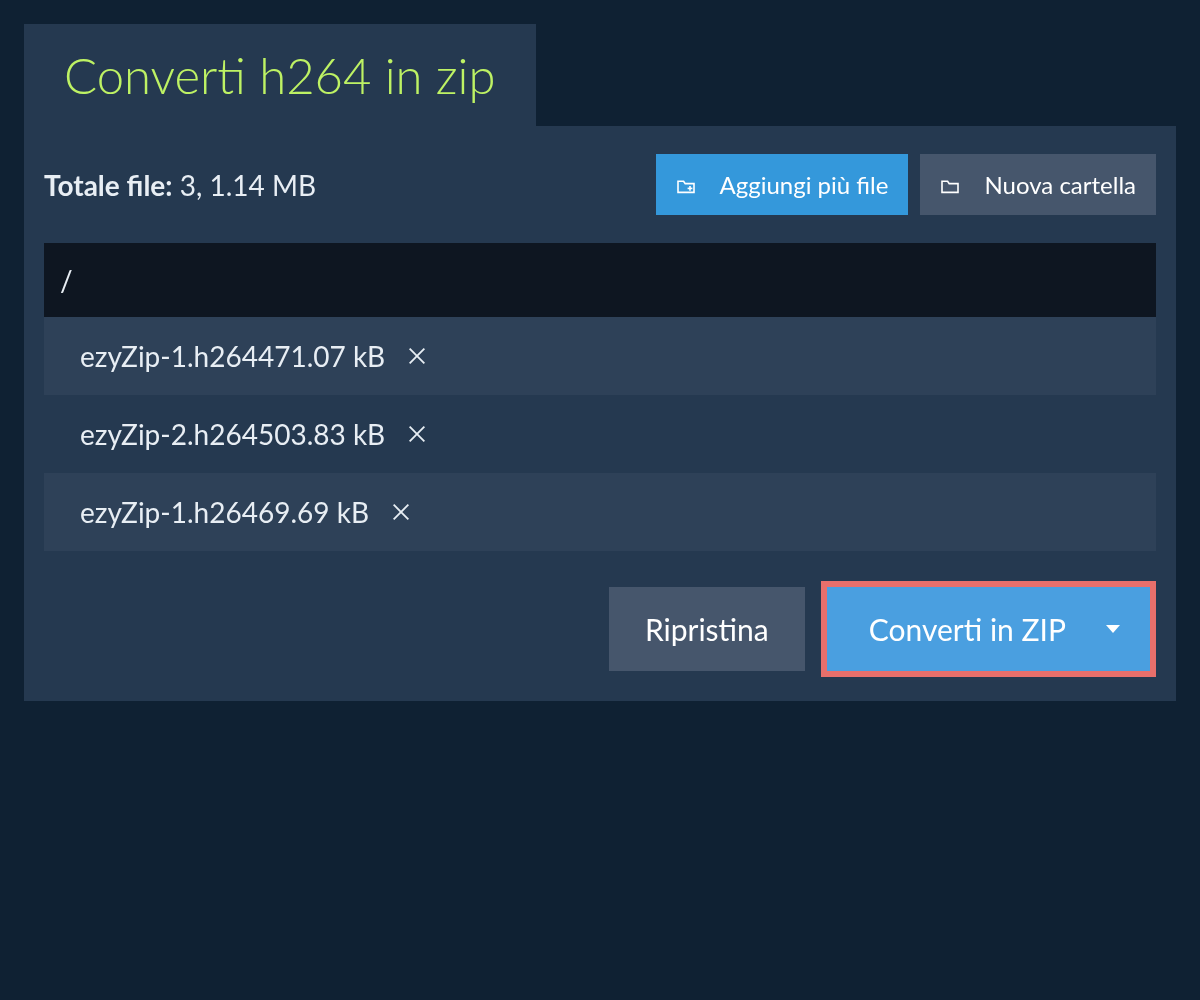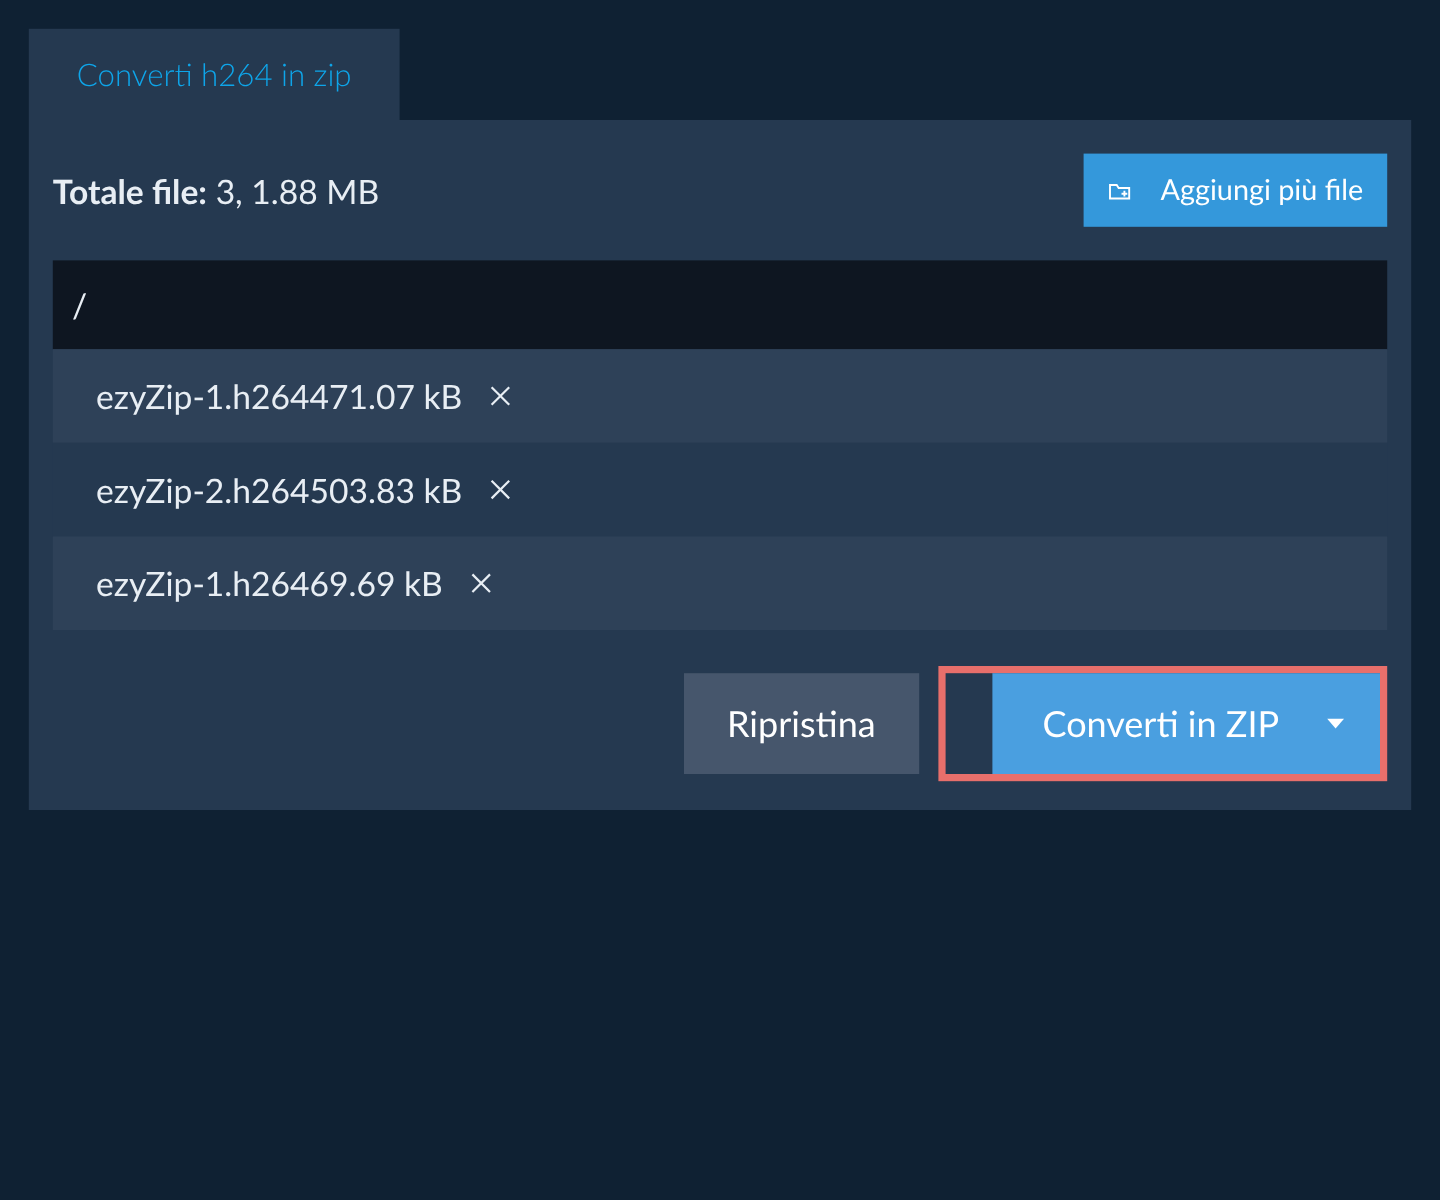--- a/index.html
+++ b/index.html
@@ -12,23 +12,23 @@
       font-family: 'Lato', 'Helvetica Neue', Arial, sans-serif;
       color: #e8eef4;
       width: 1200px;
       height: 1000px;
       padding: 24px;
     }
     .tab-header {
       display: inline-block;
       background-color: #253950;
       padding: 22px 40px;
-      font-size: 26px;
+      font-size: 49px;
       font-weight: 300;
-      color: #0ea5e9;
+      color: #bef264;
     }
     .panel {
       background-color: #253950;
       padding: 28px 20px 24px 20px;
     }
     .top-row {
       display: flex;
       align-items: center;
       justify-content: space-between;
       margin-bottom: 28px;
@@ -138,21 +138,20 @@
       background-color: #4a9fe0;
       color: #ffffff;
       padding: 24px 30px 24px 42px;
       font-size: 30px;
       border: none;
       cursor: pointer;
       font-family: inherit;
       display: flex;
       align-items: center;
       gap: 40px;
-      margin-left: 39px;
     }
     .dropdown-caret {
       width: 0;
       height: 0;
       border-left: 7px solid transparent;
       border-right: 7px solid transparent;
       border-top: 8px solid #ffffff;
     }
   </style>
 </head>
@@ -160,32 +159,40 @@
 
 
 
 <div class="tab-header">Converti h264 in zip</div>
 
 <div class="panel">
 
   <div class="top-row">
     <div class="total-files">
       <span class="total-files-label">Totale file:</span>
-      <span class="total-files-value">3, 1.88 MB</span>
+      <span class="total-files-value">3, 1.14 MB</span>
     </div>
     <div class="button-group">
       <button class="btn btn-blue">
         <span>
           <svg class="folder-icon" viewBox="0 0 24 20" fill="none" stroke="#ffffff" stroke-width="2">
             <path d="M2 4 L2 18 L22 18 L22 7 L11 7 L9 4 Z" fill="none"></path>
             <line x1="17" y1="10" x2="17" y2="16"></line>
             <line x1="14" y1="13" x2="20" y2="13"></line>
           </svg>
         </span>
         <span>Aggiungi più file</span>
+      </button>
+      <button class="btn btn-gray">
+        <span>
+          <svg class="folder-icon" viewBox="0 0 24 20" fill="none" stroke="#ffffff" stroke-width="2">
+            <path d="M2 4 L2 18 L22 18 L22 7 L11 7 L9 4 Z" fill="none"></path>
+          </svg>
+        </span>
+        <span>Nuova cartella</span>
       </button>
     </div>
   </div>
 
   <div class="file-list">
     <div class="path-row">/</div>
     <div id="file-rows">
         <div class="file-row">
           <span class="file-name">ezyZip-1.h264</span>
           <div class="file-right">

